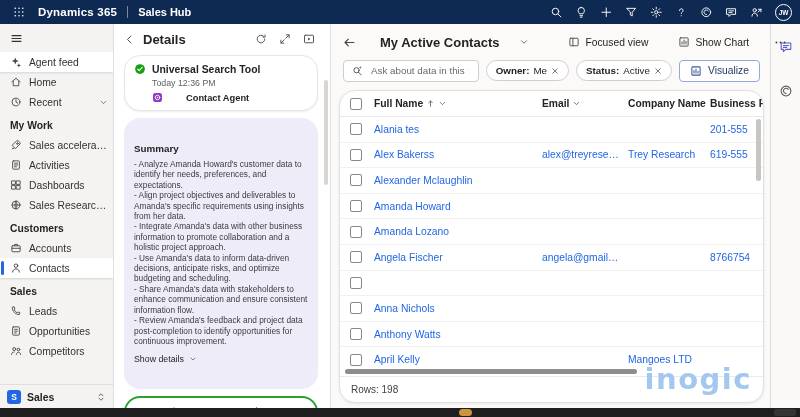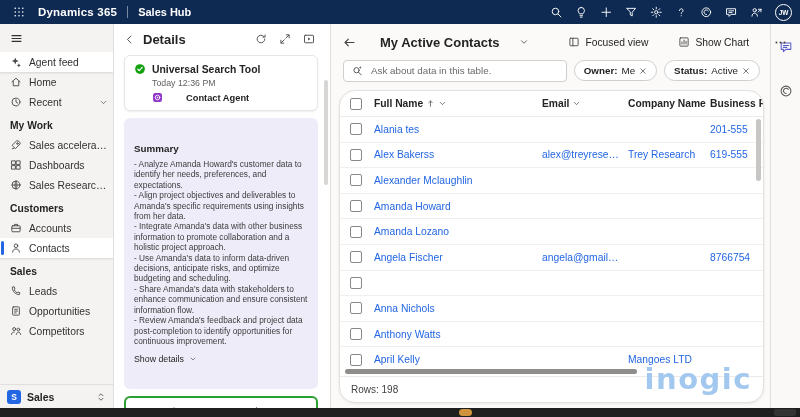--- a/index.html
+++ b/index.html
@@ -41,21 +41,21 @@
   .area-switcher .ic{width:10px;height:10px;color:#555}
 
   
   .details{width:217px;background:#fff;border-right:1px solid #e1dfdd;position:relative;display:flex;flex-direction:column;padding:6px 12px 0 10px;box-sizing:border-box;flex:0 0 auto}
   .details-header{display:flex;align-items:center;gap:5px;height:24px}
   .d-back{background:none;border:none;color:#444;padding:0;width:14px;height:16px;display:flex;align-items:center}
   .d-back .ic{width:11px;height:11px}
   .details-title{font-size:13px;font-weight:bold;flex:1}
   .d-hbtn{background:none;border:none;color:#484644;width:19px;height:18px;padding:0;display:flex;align-items:center;justify-content:center}
   .d-hbtn .ic{width:12px;height:12px;stroke-width:1.2}
-  .card{border:1px solid #e8e6e4;border-radius:6px;background:#fff;box-shadow:0 1px 2px rgba(0,0,0,.07);padding:7px 9px;margin-top:7px;cursor:pointer}
+  .card{border:1px solid #e8e6e4;border-radius:16px;background:#fff;box-shadow:0 1px 2px rgba(0,0,0,.07);padding:7px 9px;margin-top:7px;cursor:pointer}
   .tool-title-row{display:flex;align-items:center;gap:6px;font-size:10.4px;font-weight:bold}
   .tool-title-row .ic{width:12px;height:12px}
   .tool-time{font-size:8.8px;color:#616161;margin:3px 0 4px 18px}
   .agent-chip{display:flex;align-items:center;gap:23px;font-size:9.3px;margin-left:18px;color:#242424;font-weight:bold}
   .agent-chip .ic{width:11px;height:11px}
   .summary-card{background:#efecf9;border:none;box-shadow:none;padding:25px 10px;cursor:default}
   .summary-title{font-size:9.8px;font-weight:bold;margin-bottom:5px}
   .sum-line{font-size:8.3px;line-height:10.4px;color:#3b3b3b}
   .show-details{display:flex;align-items:center;gap:5px;font-size:8.8px;margin-top:8px;color:#242424;cursor:pointer}
   .show-details .ic{width:8px;height:8px;color:#555}
@@ -421,20 +421,26 @@
           </div>
           <div class="nav-header">My Work</div>
           <div class="nav-item">
             <svg class="ic">
               <use href="#rocket-icon"></use>
             </svg>
             <span class="nav-label">Sales accelerator</span>
           </div>
           <div class="nav-item">
             <svg class="ic">
+              <use href="#clipboard-icon"></use>
+            </svg>
+            <span class="nav-label">Activities</span>
+          </div>
+          <div class="nav-item">
+            <svg class="ic">
               <use href="#dashboard-icon"></use>
             </svg>
             <span class="nav-label">Dashboards</span>
           </div>
           <div class="nav-item">
             <svg class="ic">
               <use href="#research-icon"></use>
             </svg>
             <span class="nav-label">Sales Research Ag...</span>
           </div>
@@ -630,20 +636,26 @@
         </div>
         <div class="pill">
           <span class="pl">Status:</span>
           <span>Active</span>
           <span class="pill-x">
               <svg class="ic">
                 <use href="#close-icon"></use>
               </svg>
             </span>
         </div>
+        <button class="visualize-btn">
+          <svg class="ic">
+              <use href="#visualize-icon"></use>
+            </svg>
+          <span>Visualize</span>
+        </button>
       </div>
 
       <div class="table-card">
         <div class="thead">
           <span class="th">
               <span class="checkbox"></span>
             </span>
           <span class="th">
             <span>Full Name</span>
             <svg class="ic">

